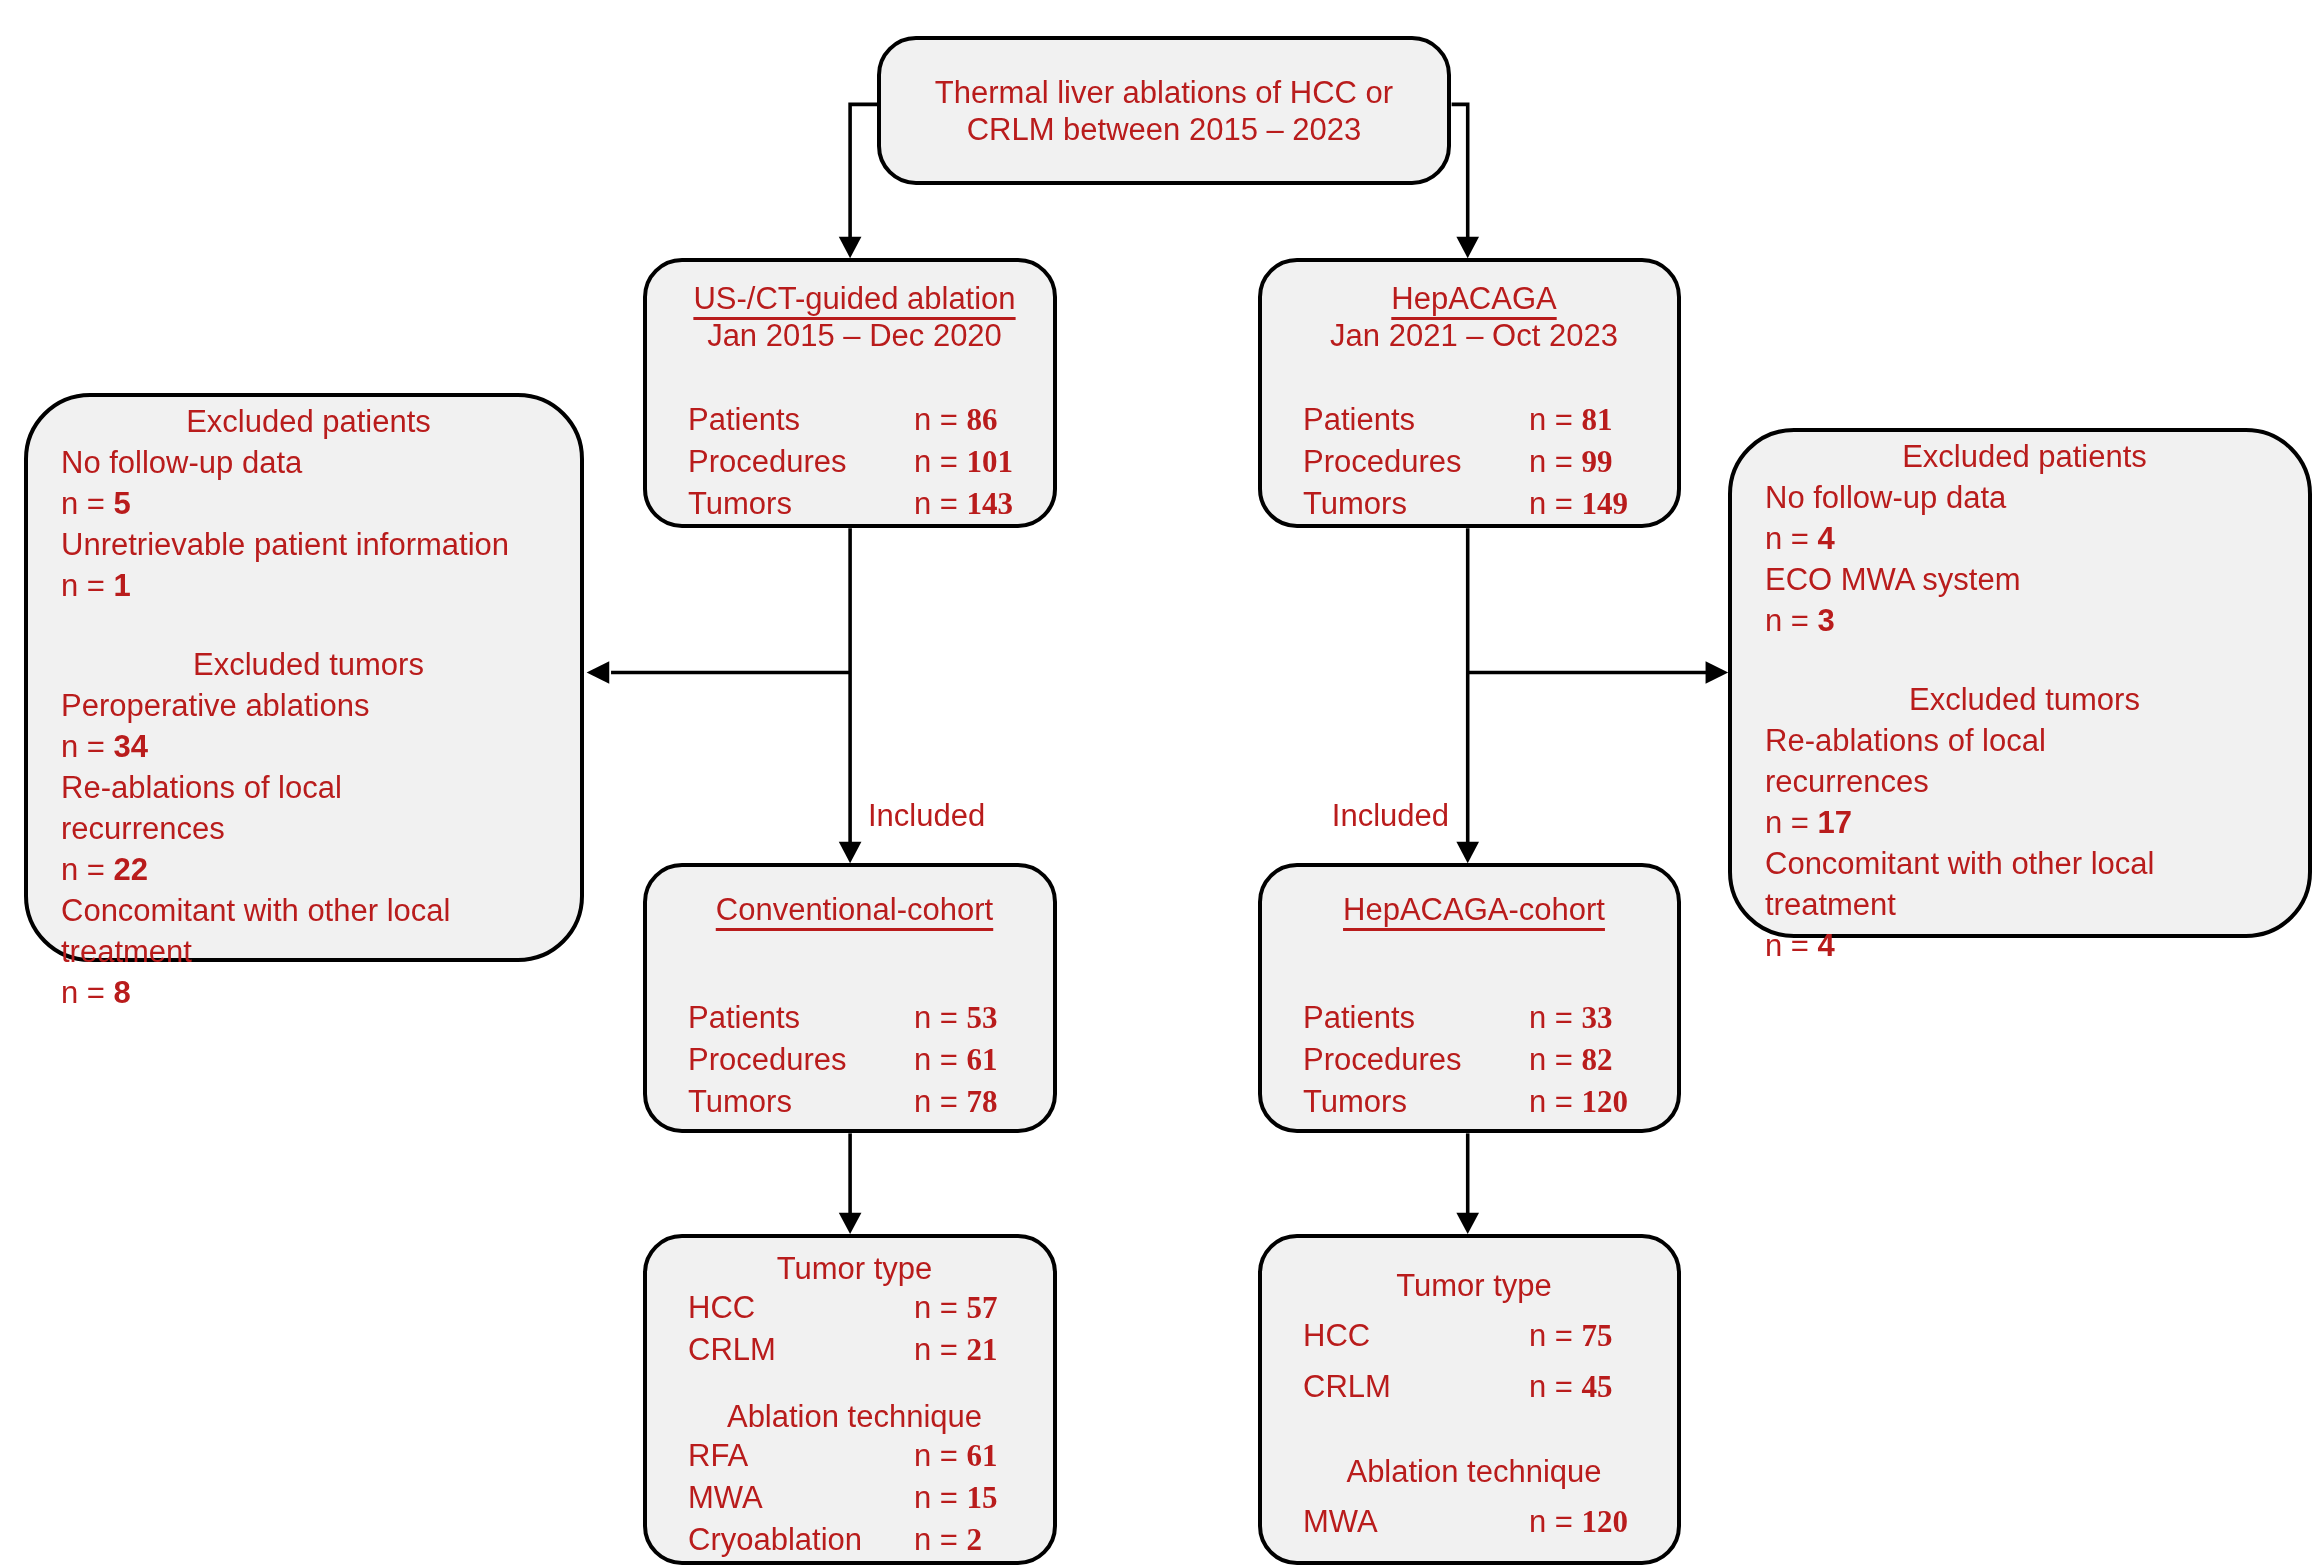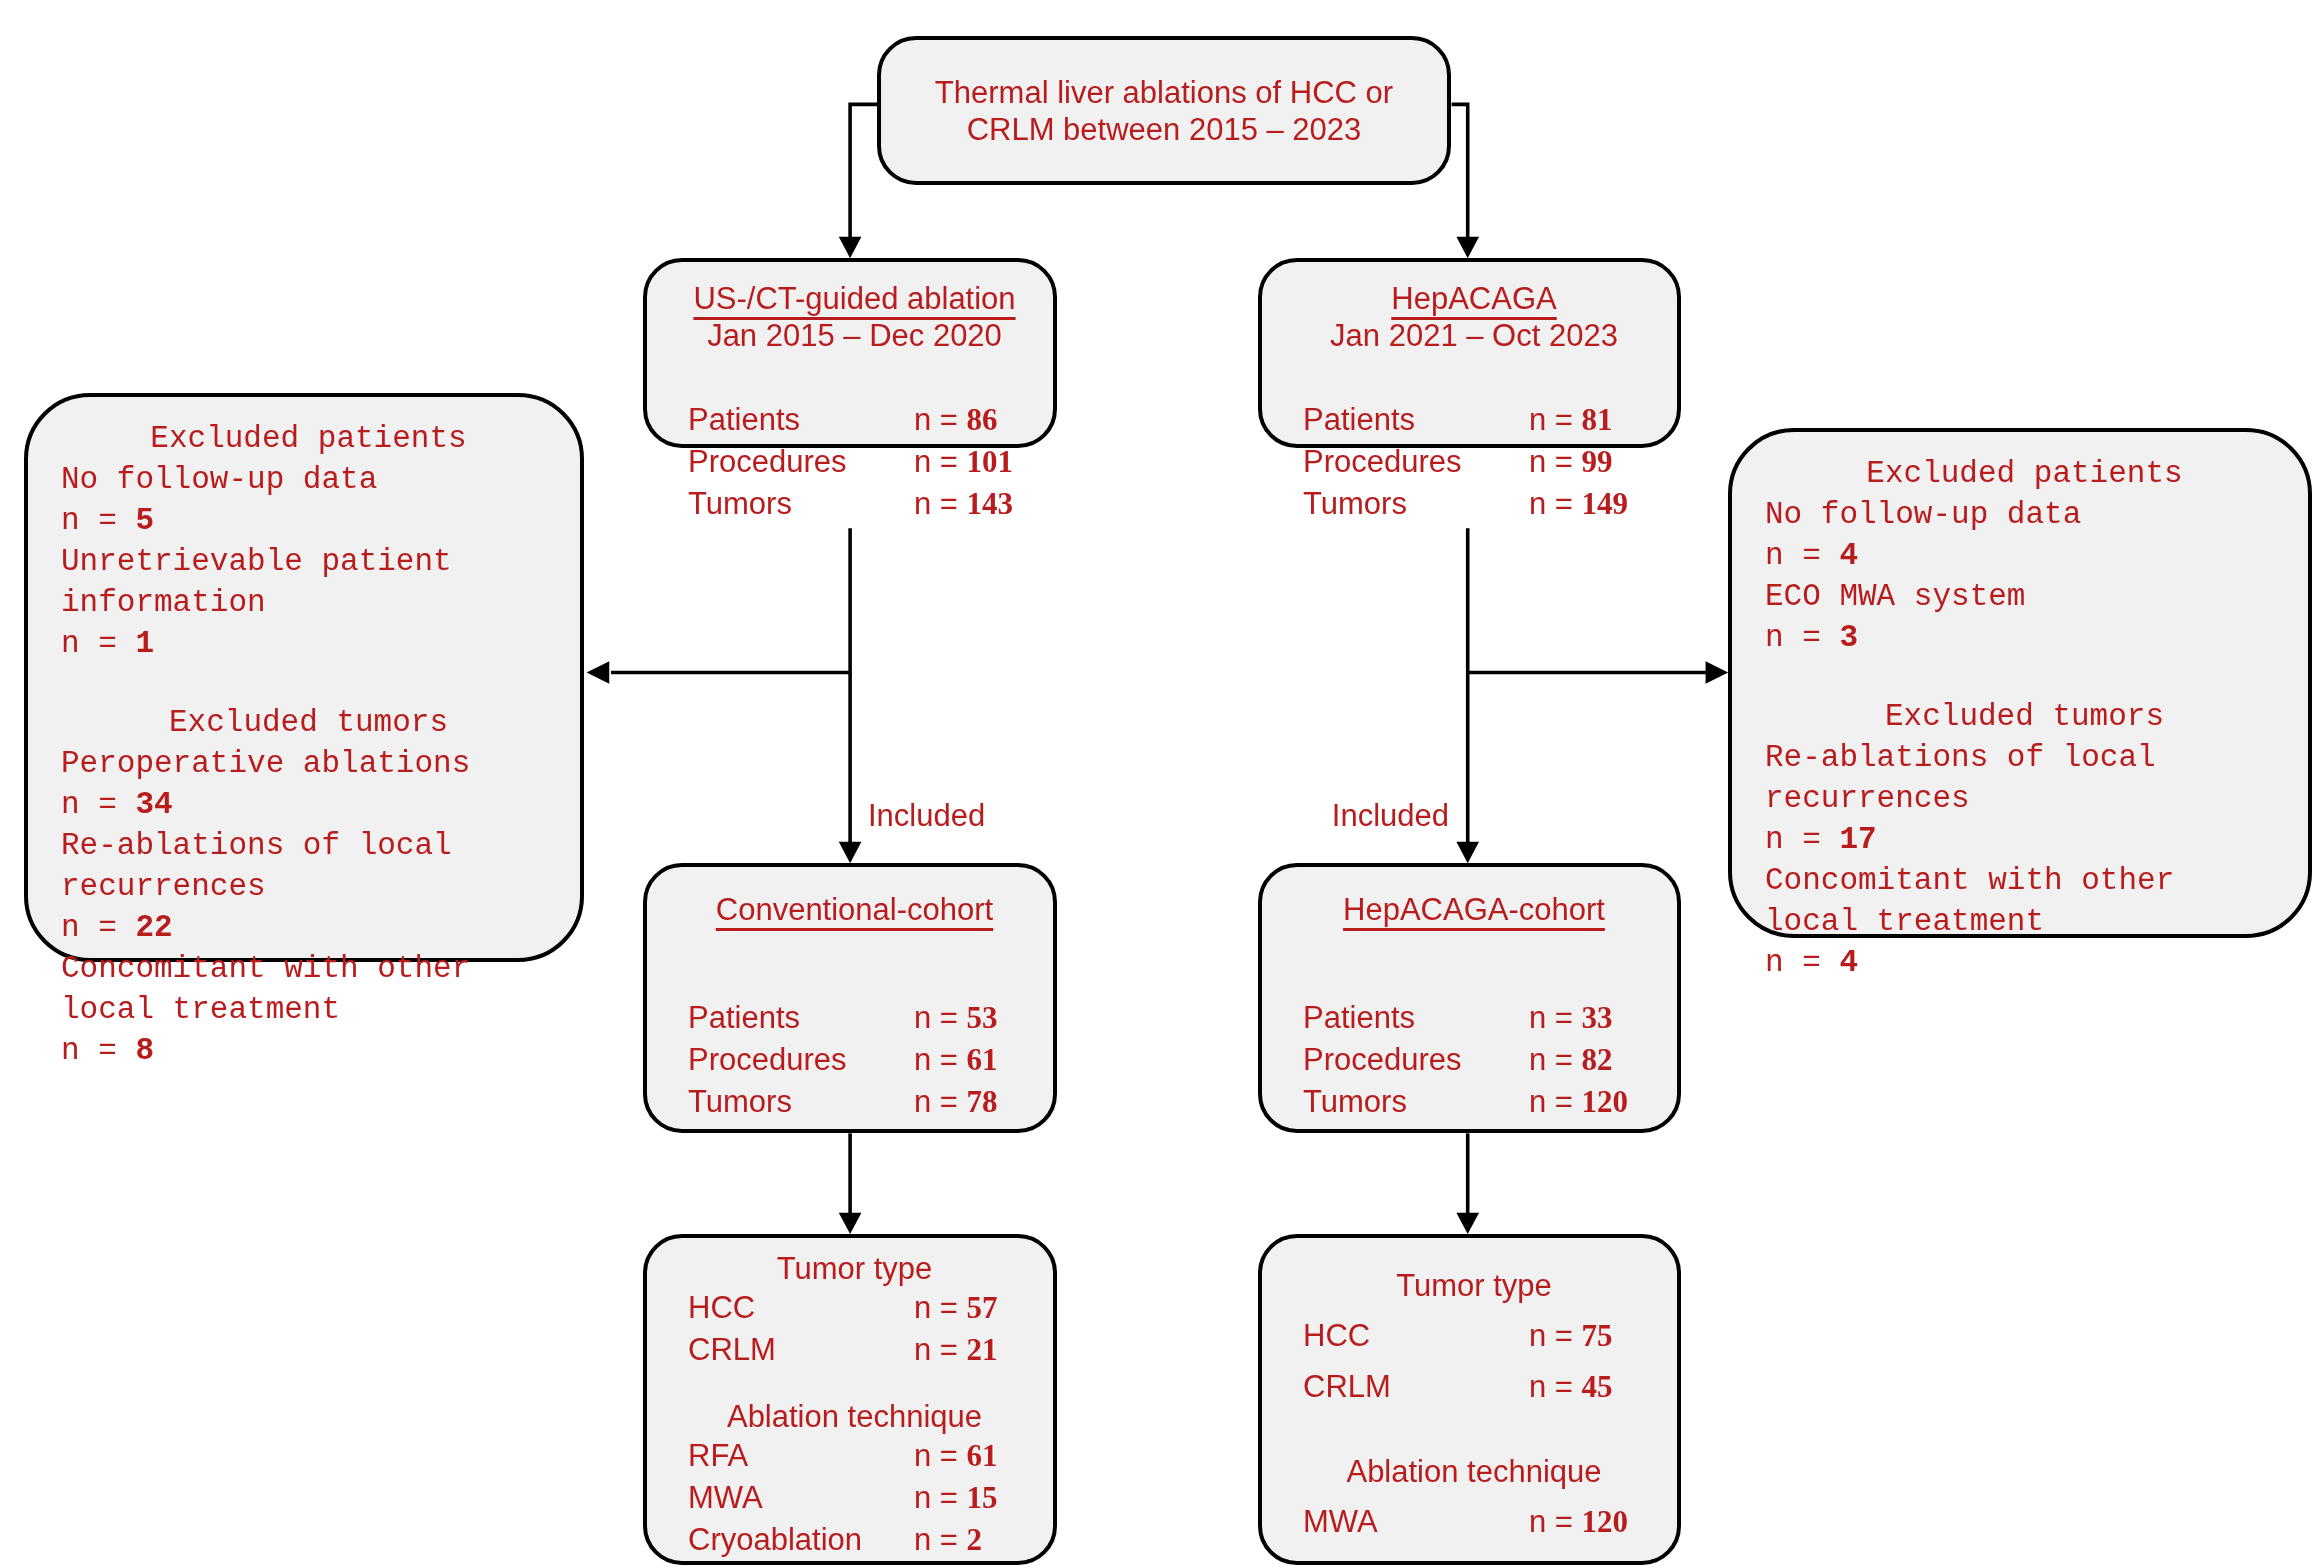--- a/index.html
+++ b/index.html
@@ -29,21 +29,21 @@
   
   .root-box {
     left: 877px; top: 36px; width: 574px; height: 149px;
     display: flex; flex-direction: column; justify-content: center;
     text-align: center; line-height: 37px;
   }
 
   
   .col-left  { left: 643px; width: 414px; }
   .col-right { left: 1258px; width: 423px; }
-  .row-source { top: 258px;  height: 190px; }
+  .row-source { top: 258px;  height: 270px; }
   .row-cohort { top: 863px; height: 270px; }
   .row-detail { top: 1234px; height: 331px; }
 
   .src-pad { padding: 18px 21px 0 30px; box-sizing: border-box; }
   .coh-pad { padding: 24px 21px 0 30px; box-sizing: border-box; }
   .det-pad { padding: 12px 21px 0 30px; box-sizing: border-box; }
   .det-pad.roomy { padding-top: 24px; }
 
   .box-title {
     text-align: center;
@@ -68,21 +68,21 @@
 
   .center-heading { text-align: center; line-height: 37px; }
   .roomy .center-heading { line-height: 48px; }
   .det-gap { margin-top: 27px; }
   .roomy .det-gap { margin-top: 36px; }
   .det-pad .stat-rows { margin-top: 0; }
 
   
   .excl-left  { left: 24px;   top: 393px; width: 560px; height: 569px; }
   .excl-right { left: 1728px; top: 428px; width: 584px; height: 510px; }
-  .excl-pad { padding: 21px 24px 0 33px; box-sizing: border-box; font-family: Liberation Mono, monospace; }
+  .excl-pad { padding: 4px 24px 0 33px; box-sizing: border-box; }
   .excl-heading { text-align: center; line-height: 41px; }
   .excl-line { line-height: 41px; }
   .excl-text { max-width: 453px; }
   .excl-section2 { margin-top: 38px; }
   .excl-line b { font-weight: bold; }
 
   
   .included-label {
     position: absolute;
     line-height: 36px;

